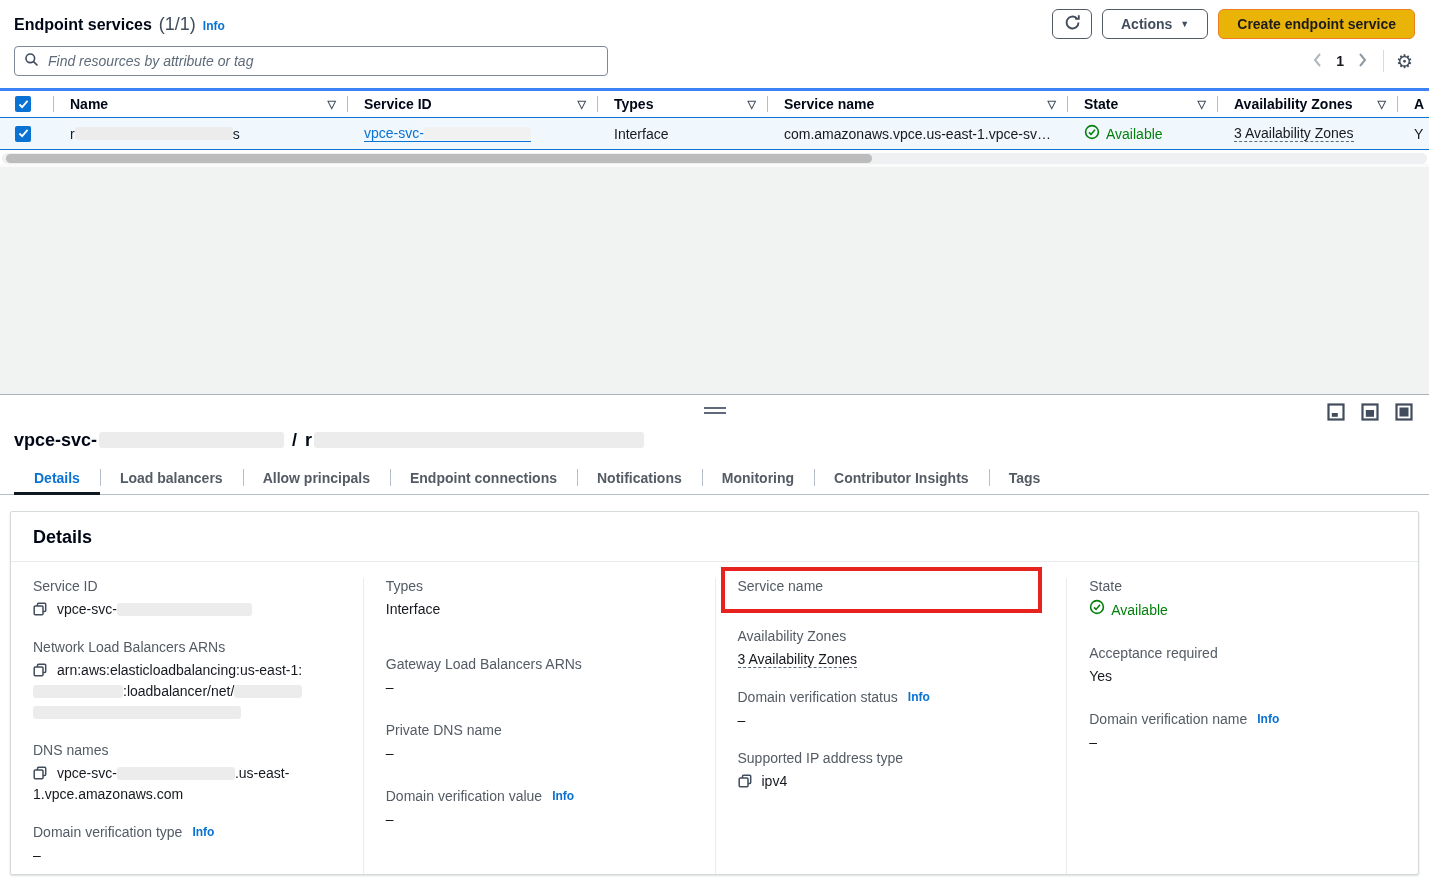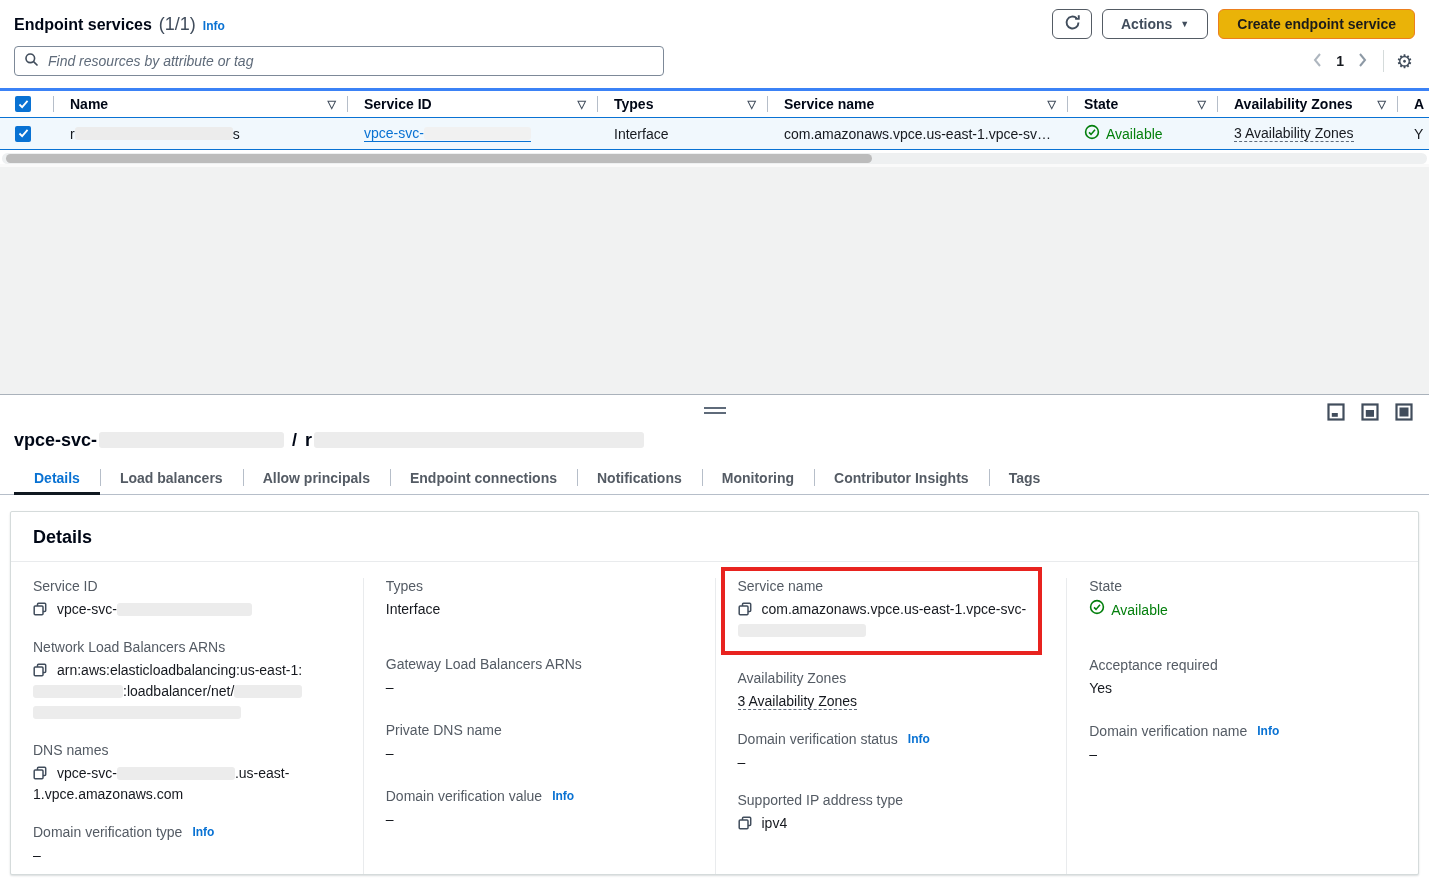--- a/index.html
+++ b/index.html
@@ -20,21 +20,21 @@
   .btn { height:30px; border:1px solid #545b64; background:#fff; color:#414d5c;
          font-weight:700; font-size:14px; border-radius:6px; display:inline-flex;
          align-items:center; justify-content:center; gap:8px; padding:0 18px; cursor:pointer;
          font-family:inherit; }
   .btn-icononly { width:40px; padding:0; }
   .btn-primary { background:#eab308; border-color:#ec7f1e; color:#1b1b1b; }
   .caret { font-size:9px; color:#414d5c; }
 
   
   .toolbar-row { display:flex; justify-content:space-between; align-items:center; padding:2px 14px 12px; }
-  .search-box { width:650px; height:30px; border:1px solid #7d8998; border-radius:4px;
+  .search-box { width:594px; height:30px; border:1px solid #7d8998; border-radius:4px;
                 display:flex; align-items:center; gap:7px; padding:0 9px; background:#fff; }
   .search-box input { border:none; outline:none; flex:1; font-family:inherit; font-size:14px;
                       font-style:italic; color:#16191f; background:transparent; }
   .search-box input::placeholder { color:#5f6b7a; font-style:italic; }
   .pager { display:flex; align-items:center; }
   .pager-btn { background:none; border:none; padding:2px 6px; cursor:pointer; display:flex; align-items:center; }
   .page-num { font-weight:700; font-size:14px; color:#16191f; padding:0 8px; }
   .pager-divider { width:1px; height:22px; background:#d5dbdb; margin:0 10px; }
   .gear-btn { background:none; border:none; cursor:pointer; font-size:19px; color:#414d5c; line-height:1; padding:2px; }
 
@@ -344,26 +344,20 @@
               <span class="info-link">Info</span>
             </div>
           <div class="field-value">–</div>
         </div>
       </div>
 
       <div class="col">
         <div class="highlight">
           <div class="field">
             <div class="field-label">Service name</div>
-            <div class="field-value">
-              <button class="copy-btn"><svg width="14" height="14" viewBox="0 0 14 14">
-                    <path d="M4.5 4 V2.3 a1 1 0 0 1 1-1 h6.2 a1 1 0 0 1 1 1 V8.5 a1 1 0 0 1-1 1 H10" fill="none" stroke="#414d5c" stroke-width="1.5"></path>
-                    <rect x="1.2" y="4" width="8.8" height="8.8" rx="1" fill="#fff" stroke="#414d5c" stroke-width="1.5"></rect>
-                  </svg></button><span>com.amazonaws.vpce.us-east-1.vpce-svc-</span><br><span class="redact" style="width:128px"></span>
-            </div>
           </div>
         </div>
         <div class="field">
           <div class="field-label">Availability Zones</div>
           <div class="field-value"><span class="az-link">3 Availability Zones</span></div>
         </div>
         <div class="field">
           <div class="field-label">
               <span>Domain verification status</span>
               <span class="info-link">Info</span>
@@ -387,21 +381,21 @@
           <div class="field-value">
             <span class="state-val">
               <span><svg width="16" height="16" viewBox="0 0 16 16">
                     <circle cx="8" cy="8" r="6.4" fill="none" stroke="#037f0c" stroke-width="1.6"></circle>
                     <path d="M5 8.4 l2 2 4-4.6" fill="none" stroke="#037f0c" stroke-width="1.6"></path>
                   </svg></span>
               <span>Available</span>
             </span>
           </div>
         </div>
-        <div class="field" style="margin-top:36px">
+        <div class="field" style="margin-top:24px">
           <div class="field-label">Acceptance required</div>
           <div class="field-value">Yes</div>
         </div>
         <div class="field" style="margin-top:24px">
           <div class="field-label">
               <span>Domain verification name</span>
               <span class="info-link">Info</span>
             </div>
           <div class="field-value">–</div>
         </div>

